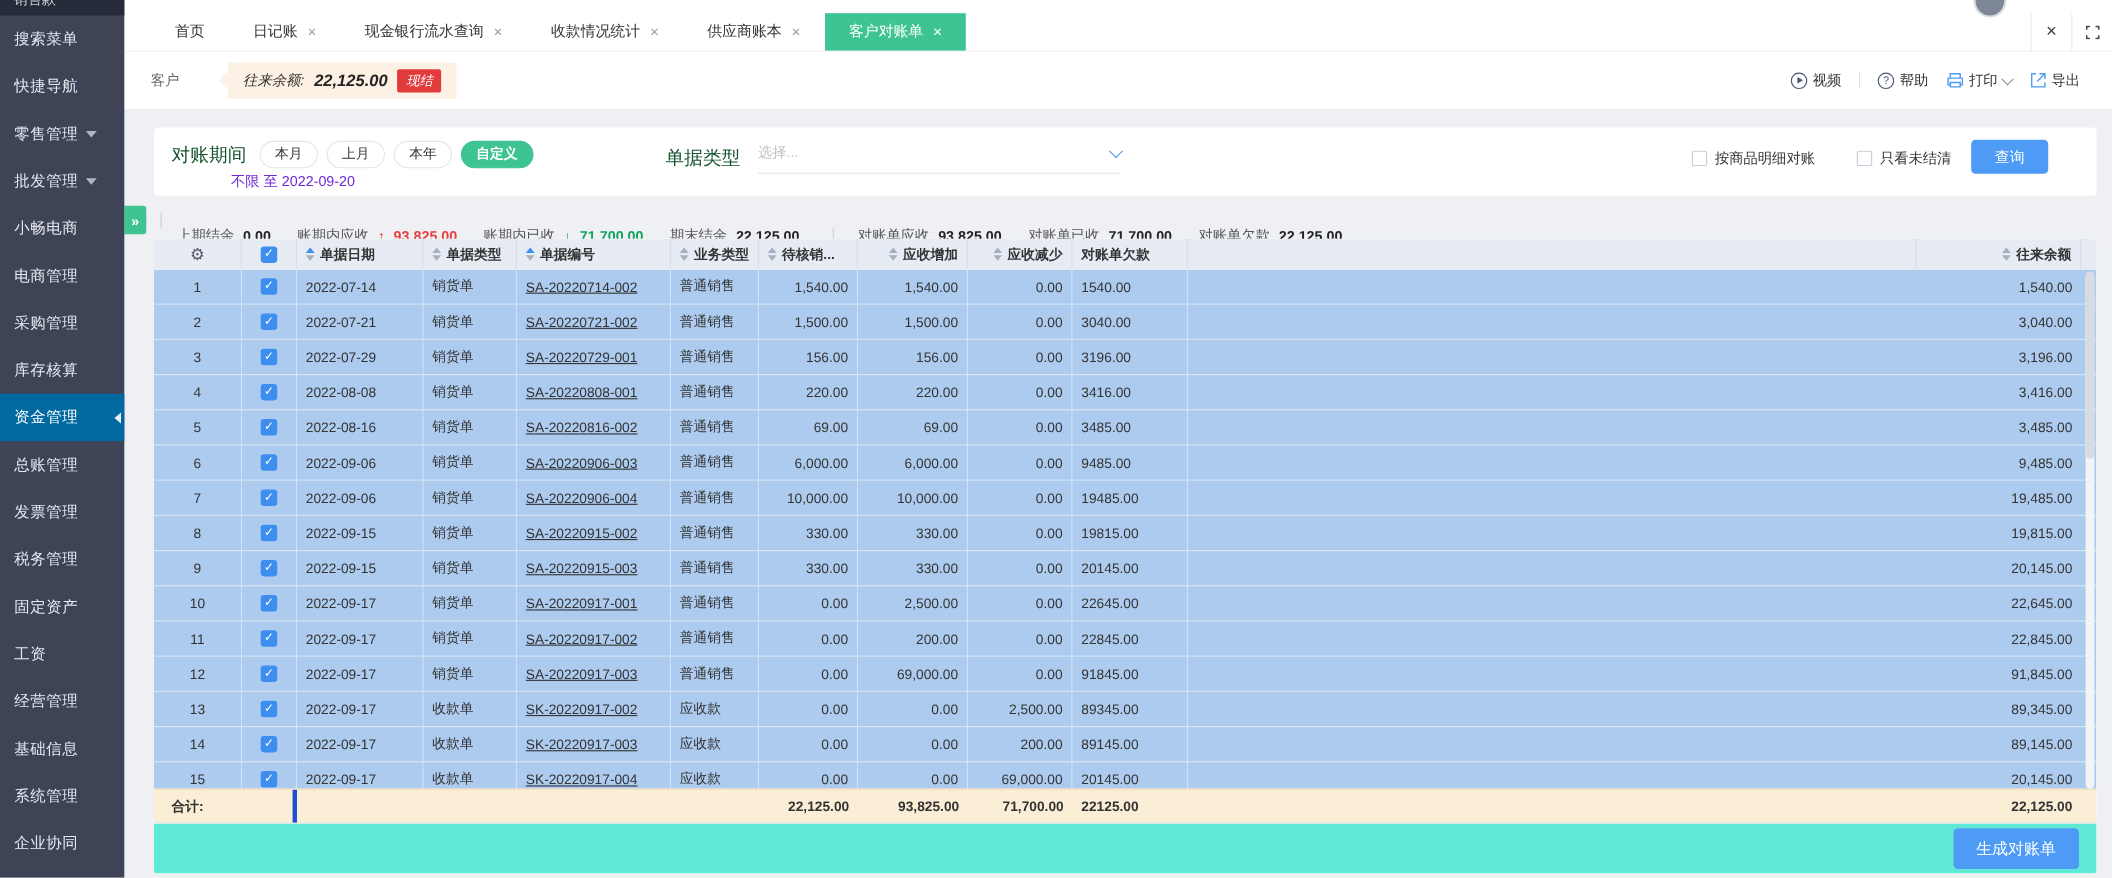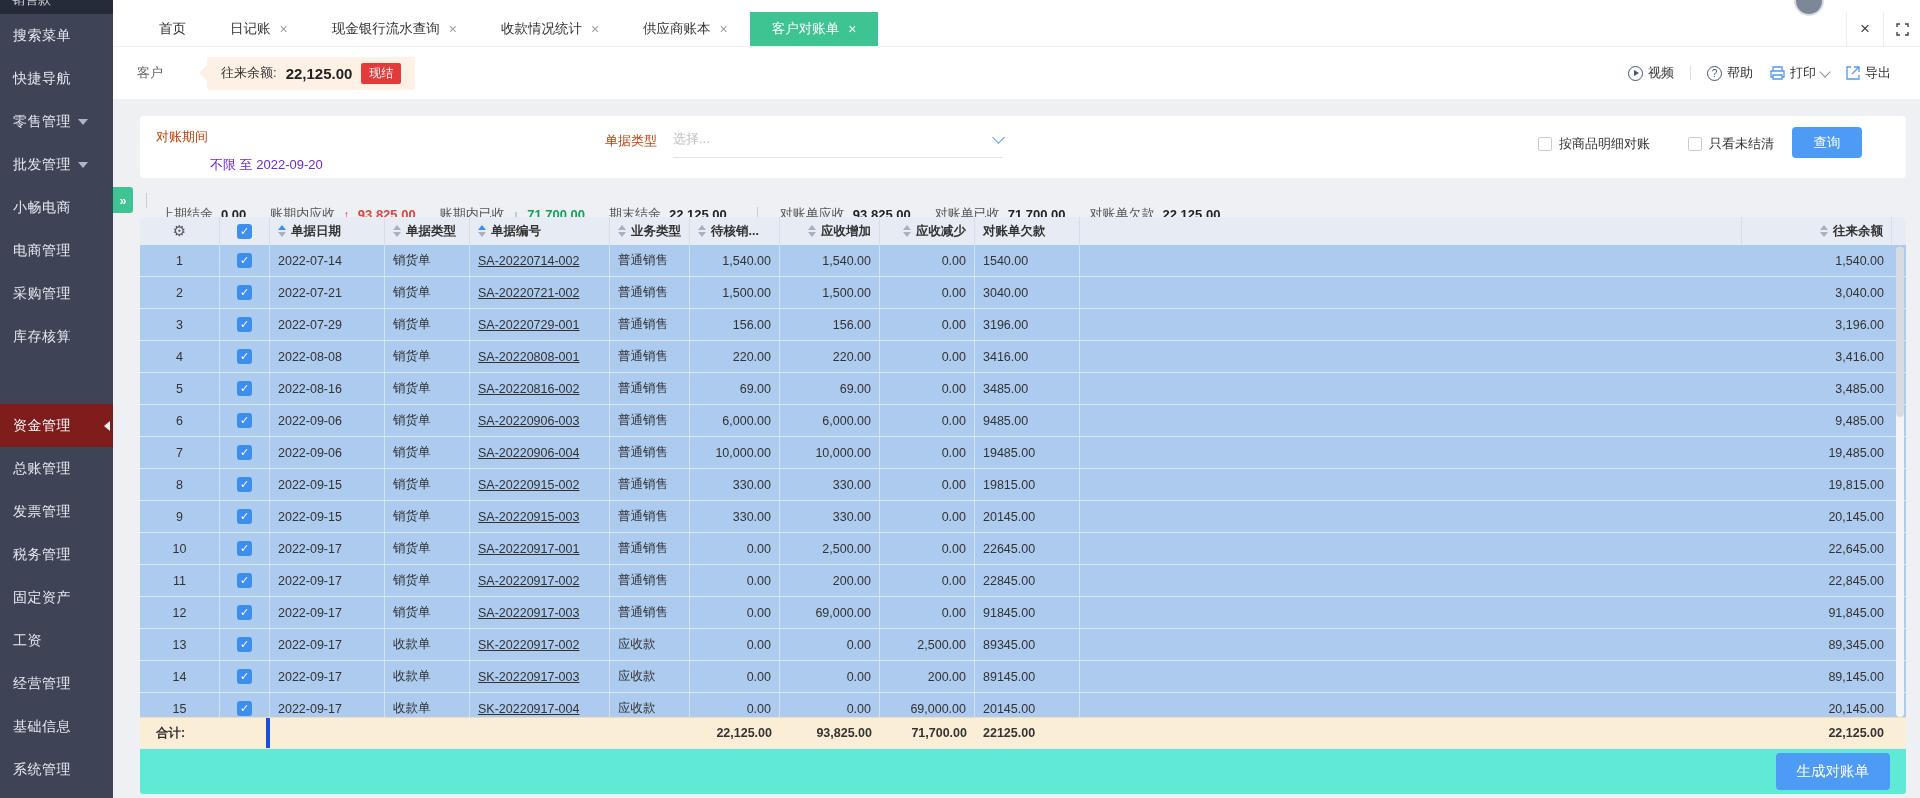--- a/index.html
+++ b/index.html
@@ -4,21 +4,21 @@
 <style>
   html,body{margin:0;padding:0;background:#eef0f3;font-family:"Liberation Sans","DejaVu Sans",sans-serif;-webkit-font-smoothing:antialiased;}
   .app{width:1920px;height:798px;display:flex;overflow:hidden;position:relative;}
 
   
   .sidebar{width:113px;flex-shrink:0;background:#3e4456;color:#e6e9f0;position:relative;z-index:6;}
   .sidebar-partial{height:14px;background:#262b3a;position:relative;overflow:hidden;}
   .sidebar-partial span{position:absolute;top:-9px;left:12px;font-size:13px;color:#cdd2dd;}
   .side-item{height:43px;display:flex;align-items:center;padding-left:13px;font-size:14px;cursor:pointer;position:relative;letter-spacing:.5px;}
   .side-item .caret-down{width:0;height:0;border-left:5px solid transparent;border-right:5px solid transparent;border-top:6px solid #aeb5c5;margin-left:7px;}
-  .side-item.active{background:#7f1d1d;color:#fff;margin-top:46px;}
+  .side-item.active{background:#0369a1;color:#fff;}
   .side-item.active::after{content:"";position:absolute;right:3px;top:50%;margin-top:-5px;width:0;height:0;border-top:5px solid transparent;border-bottom:5px solid transparent;border-right:6px solid #e9edf4;}
 
   
   .main{flex:1;display:flex;flex-direction:column;min-width:0;background:#eef0f3;}
 
   
   .tabbar{height:46px;background:#fff;flex-shrink:0;position:relative;border-bottom:1px solid #f1f1f1;}
   .tabs{display:flex;align-items:flex-end;margin-left:24px;height:46px;}
   .tab{height:34px;display:flex;align-items:center;padding:0 22px;font-size:13.5px;color:#333;gap:9px;cursor:pointer;white-space:nowrap;}
   .tab .close{color:#9aa0a8;font-size:14px;line-height:1;}
@@ -27,36 +27,36 @@
   .win-controls{position:absolute;right:0;top:12px;display:flex;height:34px;background:#fff;}
   .win-btn{width:36px;display:flex;align-items:center;justify-content:center;border-left:1px solid #ececec;cursor:pointer;color:#444;font-size:17px;}
   .float-avatar{position:absolute;right:96px;top:-14px;width:26px;height:26px;border-radius:50%;background:#7e8796;border:2px solid #d8dce2;}
 
   
   .toolbar{height:52px;background:#fff;display:flex;align-items:center;padding:0 24px;flex-shrink:0;}
   .fld-label{font-size:13px;color:#666;margin-right:14px;}
   .customer-input{display:flex;align-items:center;justify-content:space-between;width:268px;border-bottom:1px solid #dcdcdc;padding-bottom:7px;margin-top:6px;cursor:text;}
   .customer-input .val{font-size:13.5px;color:#333;}
   .customer-input .more{color:#5b9cf5;font-size:13px;letter-spacing:2px;cursor:pointer;}
-  .balance-callout{margin-left:30px;background:#fdf0e4;padding:6px 14px;display:flex;align-items:center;gap:9px;position:relative;border-radius:2px;}
+  .balance-callout{margin-left:30px;background:#fdf0e4;padding:6px 14px;display:flex;align-items:center;gap:9px;position:relative;border-radius:2px;font-style:italic;}
   .balance-callout::before{content:"";position:absolute;left:-8px;top:50%;margin-top:-8px;border-top:8px solid transparent;border-bottom:8px solid transparent;border-right:8px solid #fdf0e4;}
   .balance-callout .lbl{font-size:13px;color:#333;}
   .balance-callout .amt{font-size:15px;color:#222;font-weight:700;}
   .badge-red{background:#e23b3b;color:#fff;font-size:12px;padding:2px 8px;border-radius:2px;cursor:pointer;}
   .toolbar-actions{margin-left:auto;display:flex;align-items:center;gap:7px;font-size:13px;color:#333;}
   .act{display:flex;align-items:center;gap:5px;cursor:pointer;padding:0 5px;}
   .icn-circle{width:15px;height:15px;border:1.3px solid #46556f;border-radius:50%;display:inline-flex;align-items:center;justify-content:center;color:#46556f;font-size:10px;box-sizing:border-box;}
   .icn-circle .play{width:0;height:0;border-top:3px solid transparent;border-bottom:3px solid transparent;border-left:5px solid #46556f;margin-left:1px;}
   .vsep{width:1px;height:14px;background:#ddd;margin:0 4px;}
   .chev{width:7px;height:7px;border-right:1.5px solid #8b93a0;border-bottom:1.5px solid #8b93a0;transform:rotate(45deg);margin-top:-3px;}
 
   
   .filter-card{margin:17px 14px 0 27px;height:62px;background:#fff;border-radius:4px;position:relative;flex-shrink:0;box-sizing:border-box;}
   .f-row1{position:absolute;left:16px;top:12px;display:flex;align-items:center;}
-  .f-label{font-size:13px;color:#c2410c;margin-right:12px;white-space:nowrap;}
+  .f-label{font-size:17px;color:#14532d;margin-right:12px;white-space:nowrap;}
   .pill{border:1px solid #e2e6ea;border-radius:14px;padding:3px 13px;font-size:12.5px;color:#333;background:#fff;margin-right:8px;cursor:pointer;white-space:nowrap;}
   .pill.active{background:#3dc492;border-color:#3dc492;color:#fff;font-weight:700;}
   .f-range{position:absolute;left:70px;top:40px;font-size:13px;color:#6d28d9;cursor:pointer;}
   .grp{position:absolute;top:14px;display:flex;align-items:flex-start;}
   .grp-doctype{left:465px;}
   .grp-status{left:924px;}
   .select{display:flex;align-items:center;justify-content:space-between;border-bottom:1px solid #e4e4e4;padding-bottom:9px;cursor:pointer;}
   .select .ph{color:#c0c0c0;font-size:13px;}
   .select .sv{color:#333;font-size:13px;}
   .chev-blue{width:8px;height:8px;border-right:1.6px solid #4d9bf5;border-bottom:1.6px solid #4d9bf5;transform:rotate(45deg);margin-top:-4px;}
@@ -246,20 +246,26 @@
               <path d="M8 1h5v5M13 1L6 8" fill="none" stroke="#4d9bf5" stroke-width="1.3"></path>
             </svg>
           <span>导出</span>
         </div>
       </div>
     </div>
 
     <div class="filter-card">
       <div class="f-row1">
         <span class="f-label">对账期间</span>
+        <span id="period-pills" style="display:flex;align-items:center;">
+            <div class="pill">本月</div>
+            <div class="pill">上月</div>
+            <div class="pill">本年</div>
+            <div class="pill active">自定义</div>
+          </span>
       </div>
       <div class="f-range">不限 至 2022-09-20</div>
       <div class="grp grp-doctype">
         <span class="f-label" style="margin-right:16px;margin-top:2px;">单据类型</span>
         <div class="select" style="width:330px;">
           <span class="ph">选择...</span>
           <span class="chev-blue"></span>
         </div>
       </div>
       <div class="chk chk1">

